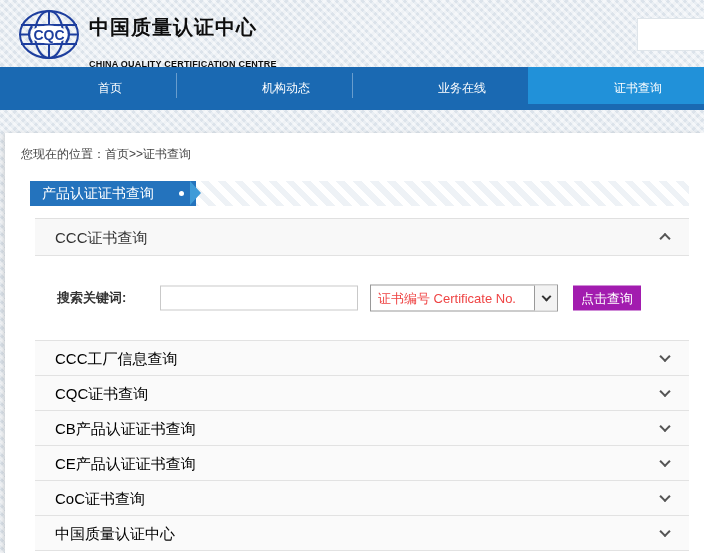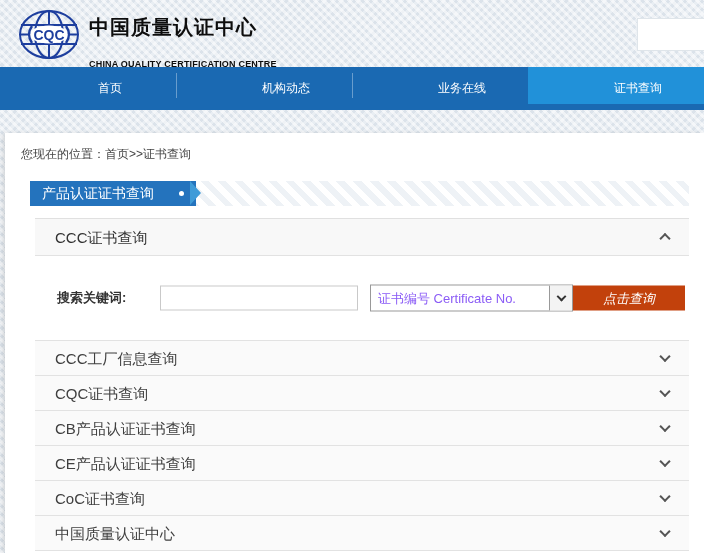--- a/index.html
+++ b/index.html
@@ -54,21 +54,21 @@
   }
   
   #accordion { position:absolute; left:30px; top:85px; width:654px; border-top:1px solid #e0e0e0; }
   .acc-header {
     position:relative; height:37px; line-height:37px; background:#f8f8f8;
     border-bottom:1px solid #e2e2e2; font-size:15px; color:#333;
     padding-left:20px; cursor:pointer;
   }
   .acc-row {
     position:relative; height:35px; line-height:35px; background:#fafafa;
-    border-bottom:1px solid #e2e2e2; font-size:15px; color:#404040;
+    border-bottom:1px solid #e2e2e2; font-size:15px; color:#000000;
     padding-left:20px; cursor:pointer;
   }
   .chev {
     position:absolute; right:20px; top:50%; width:8px; height:8px;
     border-right:2px solid #555; border-bottom:2px solid #555;
   }
   .chev.down { transform:translateY(-70%) rotate(45deg); }
   .chev.up   { transform:translateY(-30%) rotate(-135deg); }
   
   #acc-body { position:relative; height:85px; background:#fff; border-bottom:1px solid #e2e2e2; }
@@ -76,36 +76,36 @@
     position:absolute; left:22px; top:50%; transform:translateY(-50%);
     font-size:13px; font-weight:bold; color:#333;
   }
   #keyword-input {
     position:absolute; left:125px; top:50%; transform:translateY(-50%);
     width:198px; height:25px; border:1px solid #c9c9c9; background:#fff;
     font-size:13px; padding:0 6px; outline:none;
   }
   #type-select {
     position:absolute; left:335px; top:50%; transform:translateY(-50%);
-    width:203px; height:27px; border:1px solid #999; background:#fff;
-    font-size:13px; color:#8b5cf6; display:flex; align-items:center; cursor:pointer;
+    width:188px; height:27px; border:1px solid #999; background:#fff;
+    font-size:13px; color:#ef4444; display:flex; align-items:center; cursor:pointer;
   }
   #type-select .sel-text { flex:1; padding-left:7px; white-space:nowrap; overflow:hidden; }
   #sel-arrow-box {
     width:23px; height:100%; border-left:1px solid #999; background:#f3f3f3;
     display:flex; align-items:center; justify-content:center;
   }
   #sel-arrow-box .v {
     width:7px; height:7px; border-right:2px solid #333; border-bottom:2px solid #333;
     transform:rotate(45deg) translate(-1px,-1px);
   }
   #query-button {
     position:absolute; left:538px; top:50%; transform:translateY(-50%);
-    width:112px; height:25px; background:#c2410c; border:none;
-    color:#fff; font-size:13px; cursor:pointer; font-family:inherit;font-style:italic;
+    width:68px; height:25px; background:#a21caf; border:none;
+    color:#fff; font-size:13px; cursor:pointer; font-family:inherit;
   }
 </style>
 </head>
 <body>
 
 <div id="page">
 
   <div id="header">
     <svg id="logo" viewBox="0 0 64 53">
       <g stroke="#1d3e9e" stroke-width="2" fill="none">

